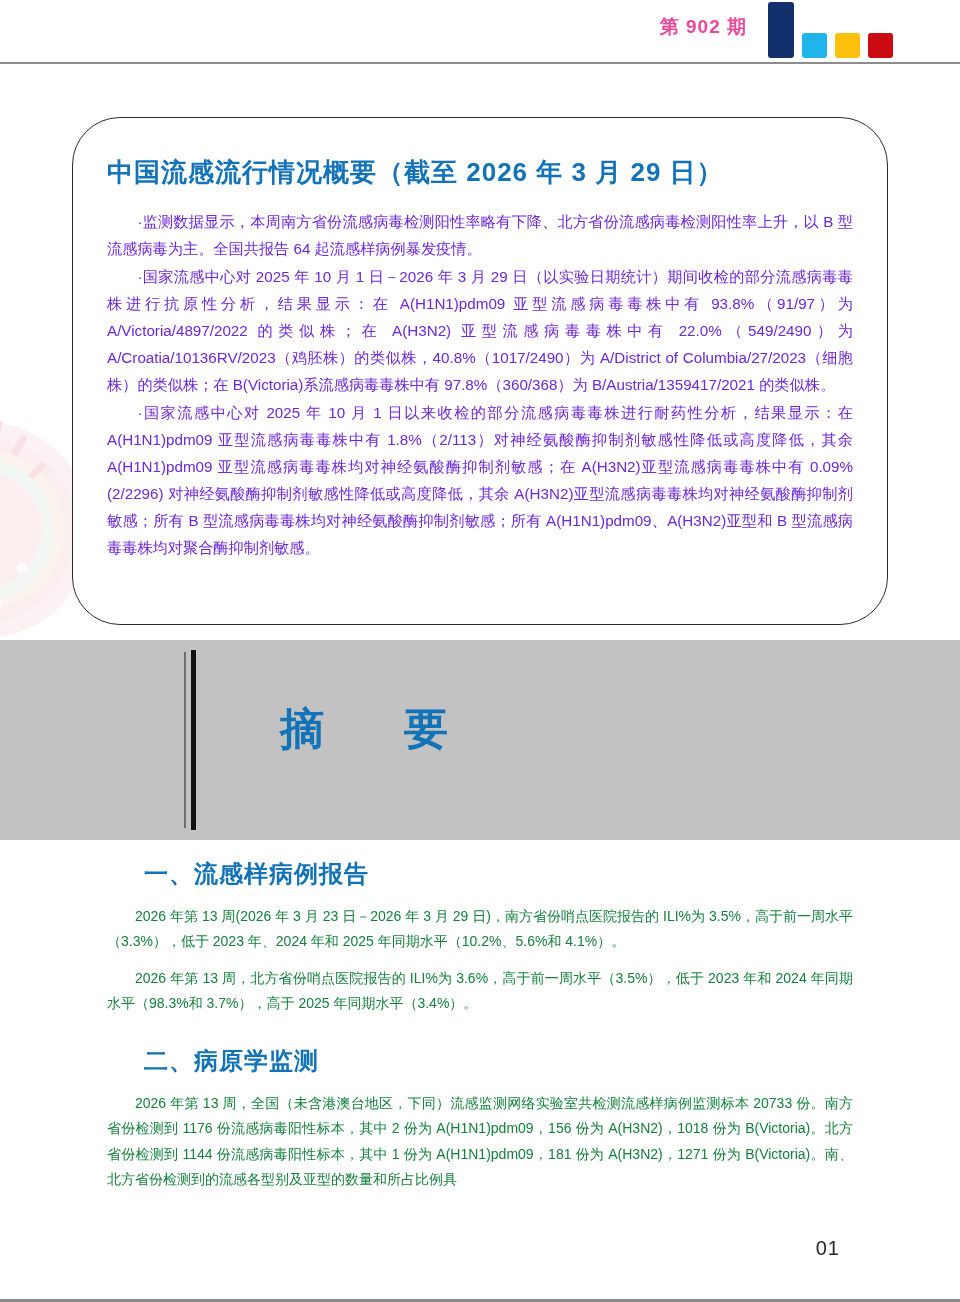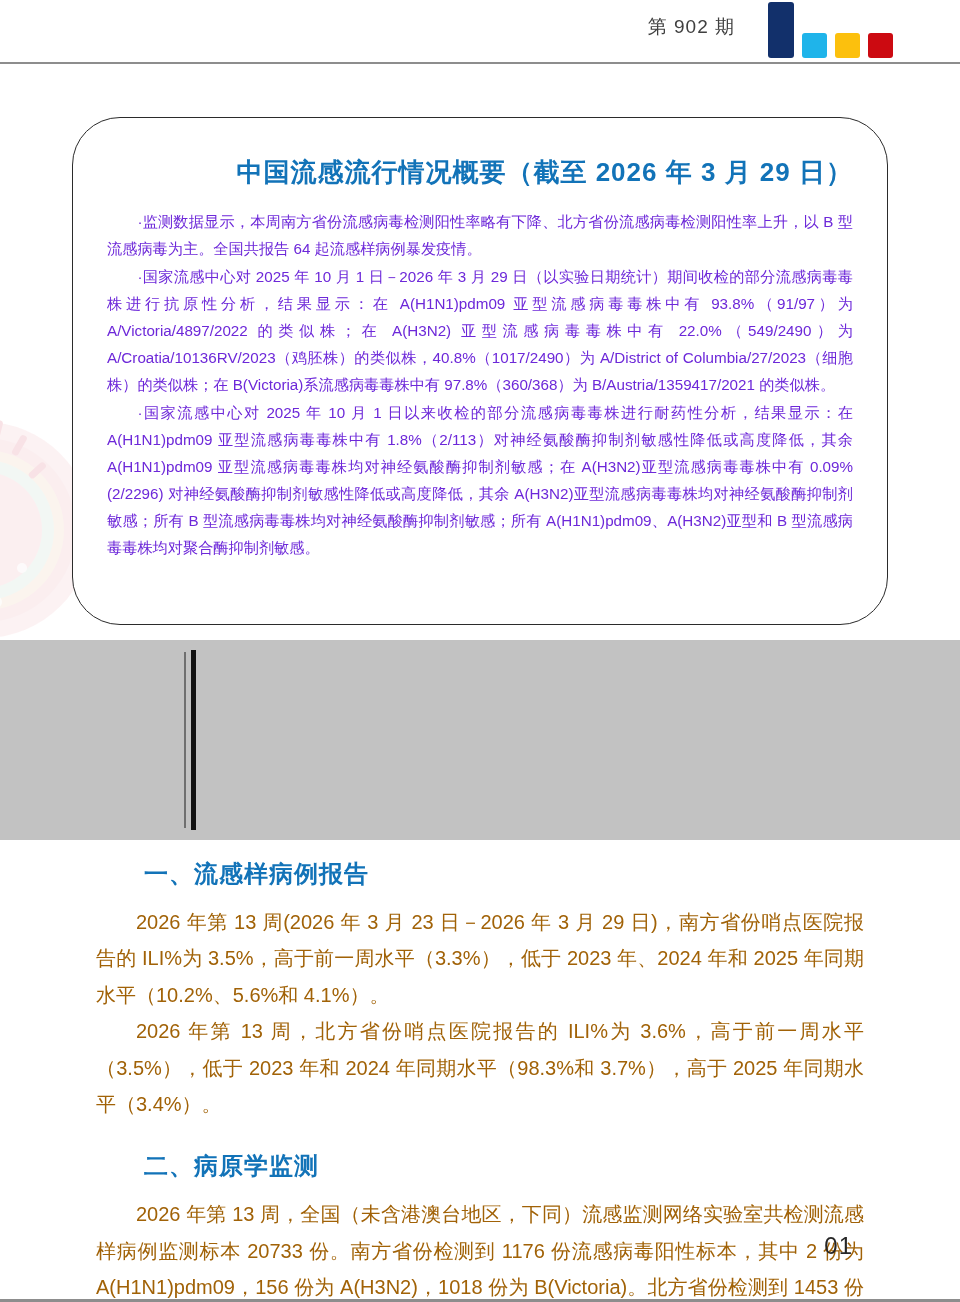--- a/index.html
+++ b/index.html
@@ -21,26 +21,26 @@
 
   
   #header {
     position: absolute;
     left: 0; top: 0;
     width: 960px;
     height: 66px;
   }
   #issue-label {
     position: absolute;
-    right: 225px;
+    right: 213px;
     top: 14px;
     font-size: 19px;
     letter-spacing: 1px;
-    color: #404040;
-    font-weight: 400;
+    color: #ec4899;
+    font-weight: 700;
     white-space: nowrap;
   }
   .hdr-bar {
     position: absolute;
     border-radius: 3px;
   }
   #hdr-bar-navy {
     left: 768px; top: 2px;
     width: 26px; height: 56px;
     background: #12306b;
@@ -85,21 +85,21 @@
     top: 117px;
     width: 816px;
     height: 508px;
     box-sizing: border-box;
     border: 1.6px solid #2b2b2b;
     border-radius: 48px;
     background: #ffffff;
     padding: 30px 34px 10px 34px;
   }
   #summary-title {
-    text-align: right;
+    text-align: left;
     color: #1273b8;
     font-size: 26px;
     font-weight: 700;
     letter-spacing: 1px;
     margin: 8px 0 18px 0;
     line-height: 1.3;
   }
   .card-para {
     font-size: 15.2px;
     line-height: 1.78;
@@ -157,35 +157,35 @@
     font-size: 24px;
     font-weight: 700;
     letter-spacing: 1px;
     margin: 0 0 14px 0;
     padding-left: 48px;
   }
   .section-heading.second {
     margin-top: 28px;
   }
   .body-para {
-    font-size: 20px;
+    font-size: 14px;
     line-height: 1.82;
-    color: #a16207;
+    color: #15803d;
     text-align: justify;
     text-justify: inter-ideograph;
-    margin: 0;
+    margin: 11px;
     text-indent: 2em;
   }
 
   
   #page-number {
     position: absolute;
-    right: 107px;
+    right: 120px;
     bottom: 42px;
-    font-size: 24px;
+    font-size: 20px;
     color: #262626;
     letter-spacing: 1px;
   }
   #footer-rule {
     position: absolute;
     left: 0;
     bottom: 0;
     width: 960px;
     height: 3px;
     background: #8d8d8d;
@@ -242,28 +242,29 @@
   <div id="summary-card">
     <div id="summary-title">中国流感流行情况概要（截至 2026 年 3 月 29 日）</div>
     <p class="card-para">·监测数据显示，本周南方省份流感病毒检测阳性率略有下降、北方省份流感病毒检测阳性率上升，以 B 型流感病毒为主。全国共报告 64 起流感样病例暴发疫情。</p>
     <p class="card-para">·国家流感中心对 2025 年 10 月 1 日－2026 年 3 月 29 日（以实验日期统计）期间收检的部分流感病毒毒株进行抗原性分析，结果显示：在 A(H1N1)pdm09 亚型流感病毒毒株中有 93.8%（91/97）为 A/Victoria/4897/2022 的类似株；在 A(H3N2) 亚型流感病毒毒株中有 22.0%（549/2490）为 A/Croatia/10136RV/2023（鸡胚株）的类似株，40.8%（1017/2490）为 A/District of Columbia/27/2023（细胞株）的类似株；在 B(Victoria)系流感病毒毒株中有 97.8%（360/368）为 B/Austria/1359417/2021 的类似株。</p>
     <p class="card-para">·国家流感中心对 2025 年 10 月 1 日以来收检的部分流感病毒毒株进行耐药性分析，结果显示：在 A(H1N1)pdm09 亚型流感病毒毒株中有 1.8%（2/113）对神经氨酸酶抑制剂敏感性降低或高度降低，其余 A(H1N1)pdm09 亚型流感病毒毒株均对神经氨酸酶抑制剂敏感；在 A(H3N2)亚型流感病毒毒株中有 0.09%(2/2296) 对神经氨酸酶抑制剂敏感性降低或高度降低，其余 A(H3N2)亚型流感病毒毒株均对神经氨酸酶抑制剂敏感；所有 B 型流感病毒毒株均对神经氨酸酶抑制剂敏感；所有 A(H1N1)pdm09、A(H3N2)亚型和 B 型流感病毒毒株均对聚合酶抑制剂敏感。</p>
   </div>
 
   <div id="abstract-band"></div>
   <div id="abstract-rule-thin"></div>
   <div id="abstract-rule-thick"></div>
+  <div id="abstract-title">摘　要</div>
 
   <div id="body-content">
 
     <h2 class="section-heading">一、流感样病例报告</h2>
     <p class="body-para">2026 年第 13 周(2026 年 3 月 23 日－2026 年 3 月 29 日)，南方省份哨点医院报告的 ILI%为 3.5%，高于前一周水平（3.3%），低于 2023 年、2024 年和 2025 年同期水平（10.2%、5.6%和 4.1%）。</p>
     <p class="body-para">2026 年第 13 周，北方省份哨点医院报告的 ILI%为 3.6%，高于前一周水平（3.5%），低于 2023 年和 2024 年同期水平（98.3%和 3.7%），高于 2025 年同期水平（3.4%）。</p>
 
     <h2 class="section-heading second">二、病原学监测</h2>
-    <p class="body-para">2026 年第 13 周，全国（未含港澳台地区，下同）流感监测网络实验室共检测流感样病例监测标本 20733 份。南方省份检测到 1176 份流感病毒阳性标本，其中 2 份为 A(H1N1)pdm09，156 份为 A(H3N2)，1018 份为 B(Victoria)。北方省份检测到 1453 份流感病毒阳性标本，其中 1 份为 A(H1N1)pdm09，181 份为 A(H3N2)，1271 份为 B(Victoria)。南、北方省份检测到的流感各型别及亚型的数量和所占比例具</p>
+    <p class="body-para">2026 年第 13 周，全国（未含港澳台地区，下同）流感监测网络实验室共检测流感样病例监测标本 20733 份。南方省份检测到 1176 份流感病毒阳性标本，其中 2 份为 A(H1N1)pdm09，156 份为 A(H3N2)，1018 份为 B(Victoria)。北方省份检测到 1144 份流感病毒阳性标本，其中 1 份为 A(H1N1)pdm09，181 份为 A(H3N2)，1271 份为 B(Victoria)。南、北方省份检测到的流感各型别及亚型的数量和所占比例具</p>
 
   </div>
 
   <div id="page-number">01</div>
   <div id="footer-rule"></div>
 
 </div>
 
 </body></html>

